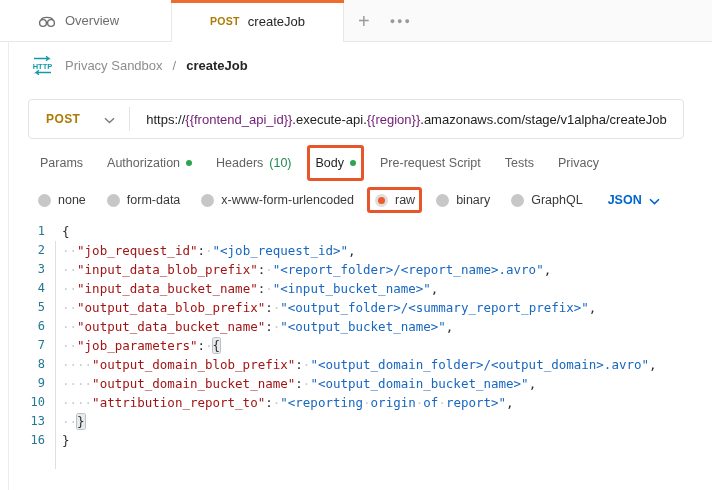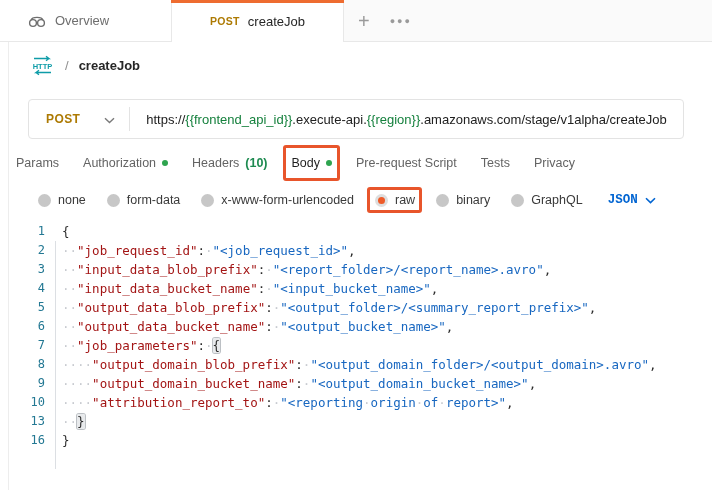--- a/index.html
+++ b/index.html
@@ -2,21 +2,21 @@
 <html><head>
 <meta charset="utf-8">
 <style>
   * { margin:0; padding:0; box-sizing:border-box; }
   body { font-family:"Liberation Sans", sans-serif; background:#fff; }
   .screen { position:relative; width:712px; height:490px; background:#fff; overflow:hidden; }
 
   
   .tabbar { position:absolute; top:0; left:0; right:0; height:42px; display:flex; }
   .tab-overview { width:172px; background:#fff; display:flex; align-items:center; gap:9px;
-                  padding-left:28px; border-right:1px solid #e8e8e8; border-bottom:1px solid #e8e8e8;
+                  padding-left:38px; border-right:1px solid #e8e8e8; border-bottom:1px solid #e8e8e8;
                   color:#6e6e6e; font-size:13px; cursor:pointer; }
   .tab-active { width:172px; position:relative; background:#fff; display:flex; align-items:center;
                 justify-content:center; gap:8px; border-right:1px solid #e8e8e8; cursor:pointer; }
   .tab-active::before { content:""; position:absolute; top:0; left:-1px; right:-1px; height:3px; background:#EE6C30; }
   .tab-method { font-size:10.5px; font-weight:700; color:#AD7A03; letter-spacing:.3px; }
   .tab-title { font-size:13px; color:#262626; }
   .tab-rest { flex:1; background:#fafafa; border-bottom:1px solid #e8e8e8; display:flex;
               align-items:center; gap:20px; padding-left:14px; }
   .plus-btn { font-size:20px; color:#9a9a9a; font-weight:300; cursor:pointer; line-height:1; }
   .more-btn { color:#9a9a9a; font-size:9px; letter-spacing:2px; cursor:pointer; }
@@ -28,40 +28,40 @@
   .crumb-muted { color:#8e8e8e; font-size:13px; }
   .crumb-current { color:#262626; font-size:13px; font-weight:700; }
 
   
   .urlbar { position:absolute; top:99px; left:28px; width:656px; height:40px; background:#fff;
             border:1px solid #e3e3e3; border-radius:4px; display:flex; align-items:center; }
   .method-select { display:flex; align-items:center; gap:24px; padding:0 14px 0 17px; cursor:pointer; }
   .method-label { font-size:12px; font-weight:700; color:#AD7A03; letter-spacing:.4px; }
   .url-divider { width:1px; height:24px; background:#e3e3e3; }
   .url-text { margin-left:16px; font-size:13px; color:#212121; white-space:nowrap; cursor:text; }
-  .url-var { color:#15803d; }
-
-  
-  .reqtabs { position:absolute; top:146px; left:16px; right:0; height:34px;
+  .url-var { color:#701a75; }
+
+  
+  .reqtabs { position:absolute; top:146px; left:40px; right:0; height:34px;
              display:flex; align-items:center; gap:24px; }
   .req-tab { display:flex; align-items:center; gap:6px; height:34px; font-size:12.5px;
              color:#636363; cursor:pointer; position:relative; }
   .req-tab.active { color:#1f1f1f; border-bottom:2px solid #EE6C30; padding-top:2px; }
   .green-dot { width:6px; height:6px; border-radius:50%; background:#2EA44F; }
-  .green-count { color:#1d8a50;font-weight:bold; }
+  .green-count { color:#1d8a50; }
 
   
   .bodytype { position:absolute; top:186px; left:38px; right:8px; height:28px;
               display:flex; align-items:center; gap:21px; }
   .bt-option { display:flex; align-items:center; gap:7px; font-size:12.5px; color:#3a3a3a;
                cursor:pointer; position:relative; }
   .radio { width:13px; height:13px; border-radius:50%; background:#c7c7c7; flex:none; }
   .radio.sel { background:#dedede; position:relative; }
   .radio.sel::after { content:""; position:absolute; inset:3px; border-radius:50%; background:#EE5B29; }
-  .format-dd { display:flex; align-items:center; gap:7px; margin-left:4px; cursor:pointer;font-family:Liberation Mono, monospace; }
+  .format-dd { display:flex; align-items:center; gap:7px; margin-left:4px; cursor:pointer; }
   .format-label { color:#0265D2; font-weight:700; font-size:12.5px; }
 
   
   .anno-box { position:absolute; border:3px solid #E8552B; border-radius:3px; pointer-events:none; }
   .anno-body { top:-1px; bottom:-3px; left:-9px; right:-8px; }
   .anno-raw  { top:-6px; bottom:-6px; left:-8px; right:-7px; }
 
   
   .editor { position:absolute; top:218px; left:0; right:0; bottom:0; padding-top:4px;
             font-family:"DejaVu Sans Mono", monospace; cursor:text; }
@@ -108,20 +108,21 @@
   <div class="left-line"></div>
 
   <div class="breadcrumb">
     <span style="display:flex;">
       <svg width="25" height="21" viewBox="0 0 25 21" fill="none">
         <path d="M4 3.5 h15 l-3 -2.2 M19 3.5 l-3 2.2" stroke="#0E9CA8" stroke-width="1.3"></path>
         <text x="12.5" y="13.5" text-anchor="middle" font-family="Liberation Sans, sans-serif" font-size="7.5" font-weight="bold" fill="#0E9CA8">HTTP</text>
         <path d="M21 17.5 h-15 l3 -2.2 M6 17.5 l3 2.2" stroke="#0E9CA8" stroke-width="1.3"></path>
       </svg>
     </span>
+    <span class="crumb-muted">Privacy Sandbox</span>
     <span class="crumb-muted">/</span>
     <span class="crumb-current">createJob</span>
   </div>
 
   <div class="urlbar">
     <div class="method-select">
       <span class="method-label">POST</span>
       <span class="chev">
         <svg width="11" height="7" viewBox="0 0 11 7" fill="none" stroke="#7a7a7a" stroke-width="1.4">
           <path d="M1 1.2 L5.5 5.6 L10 1.2"></path>

